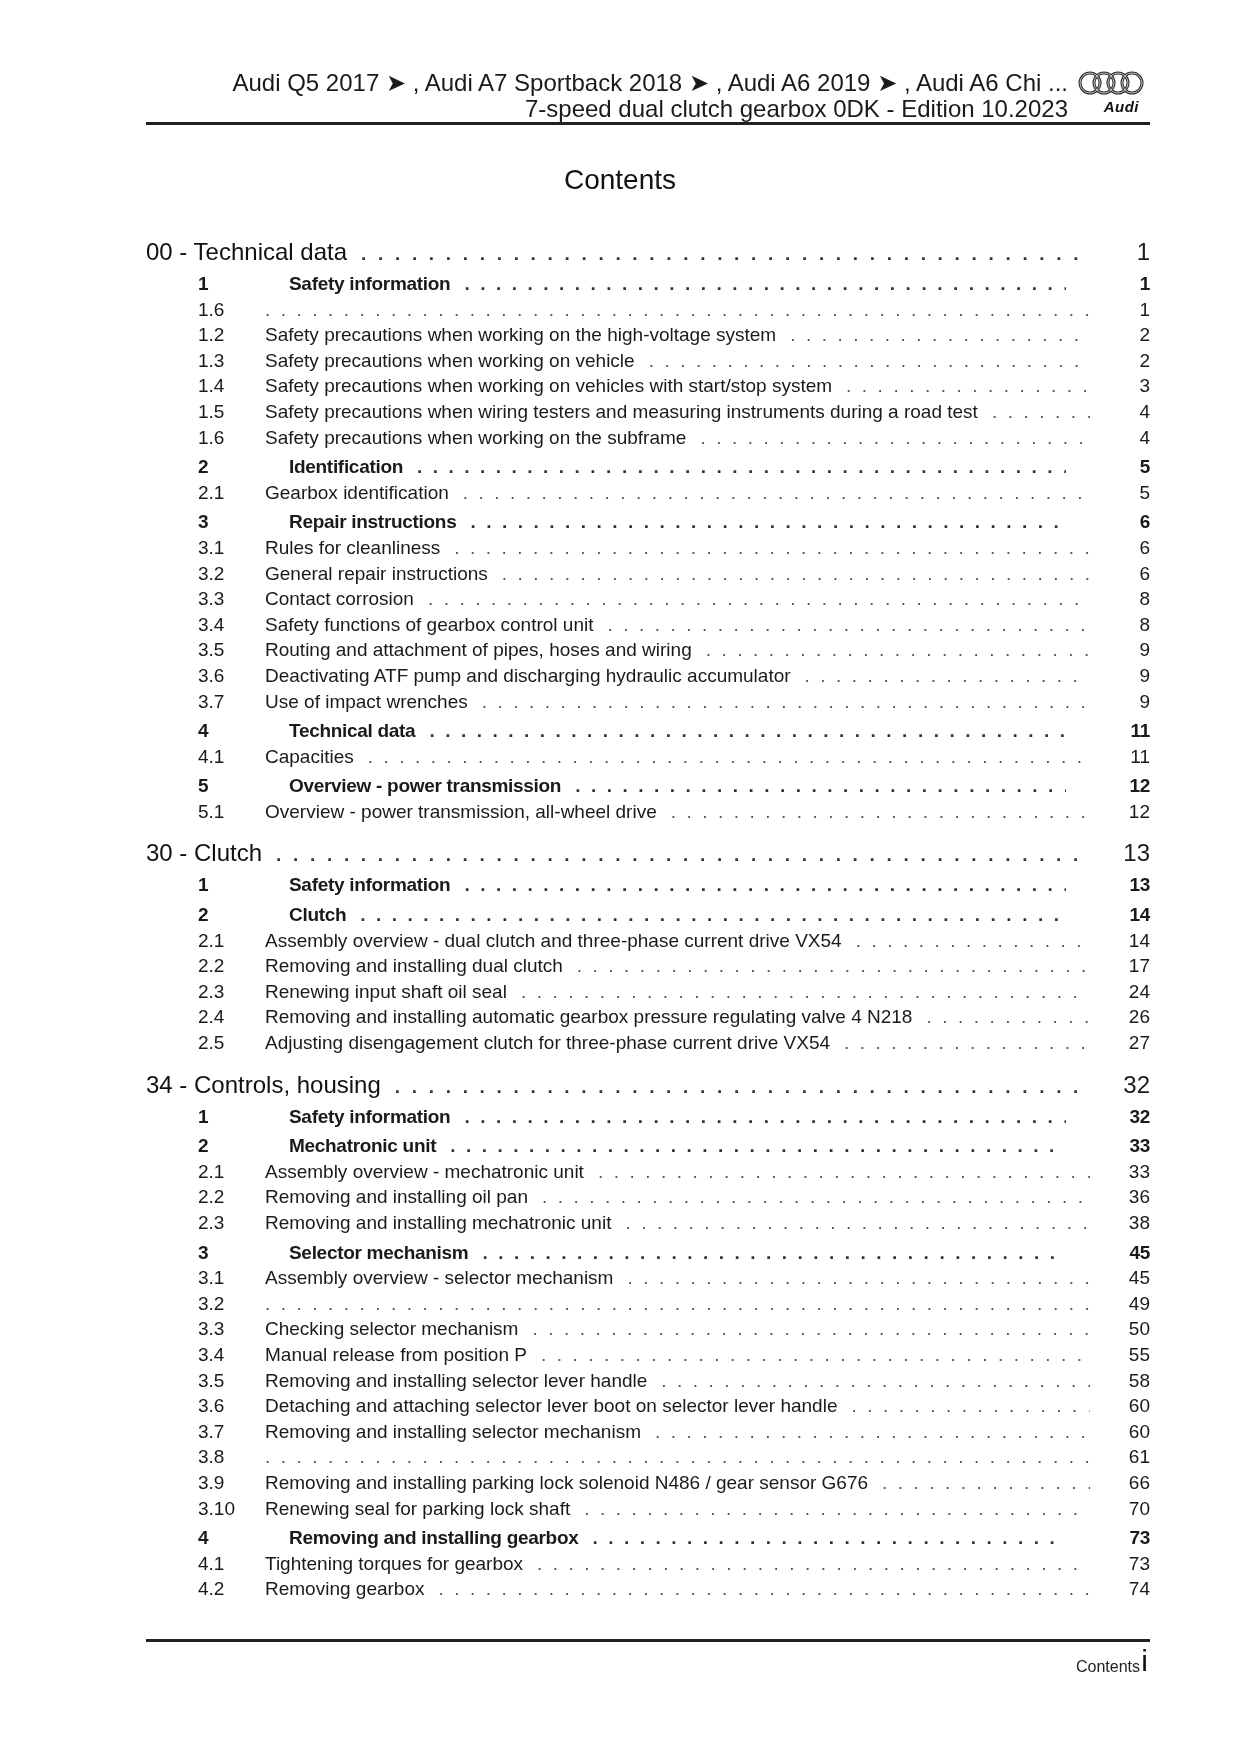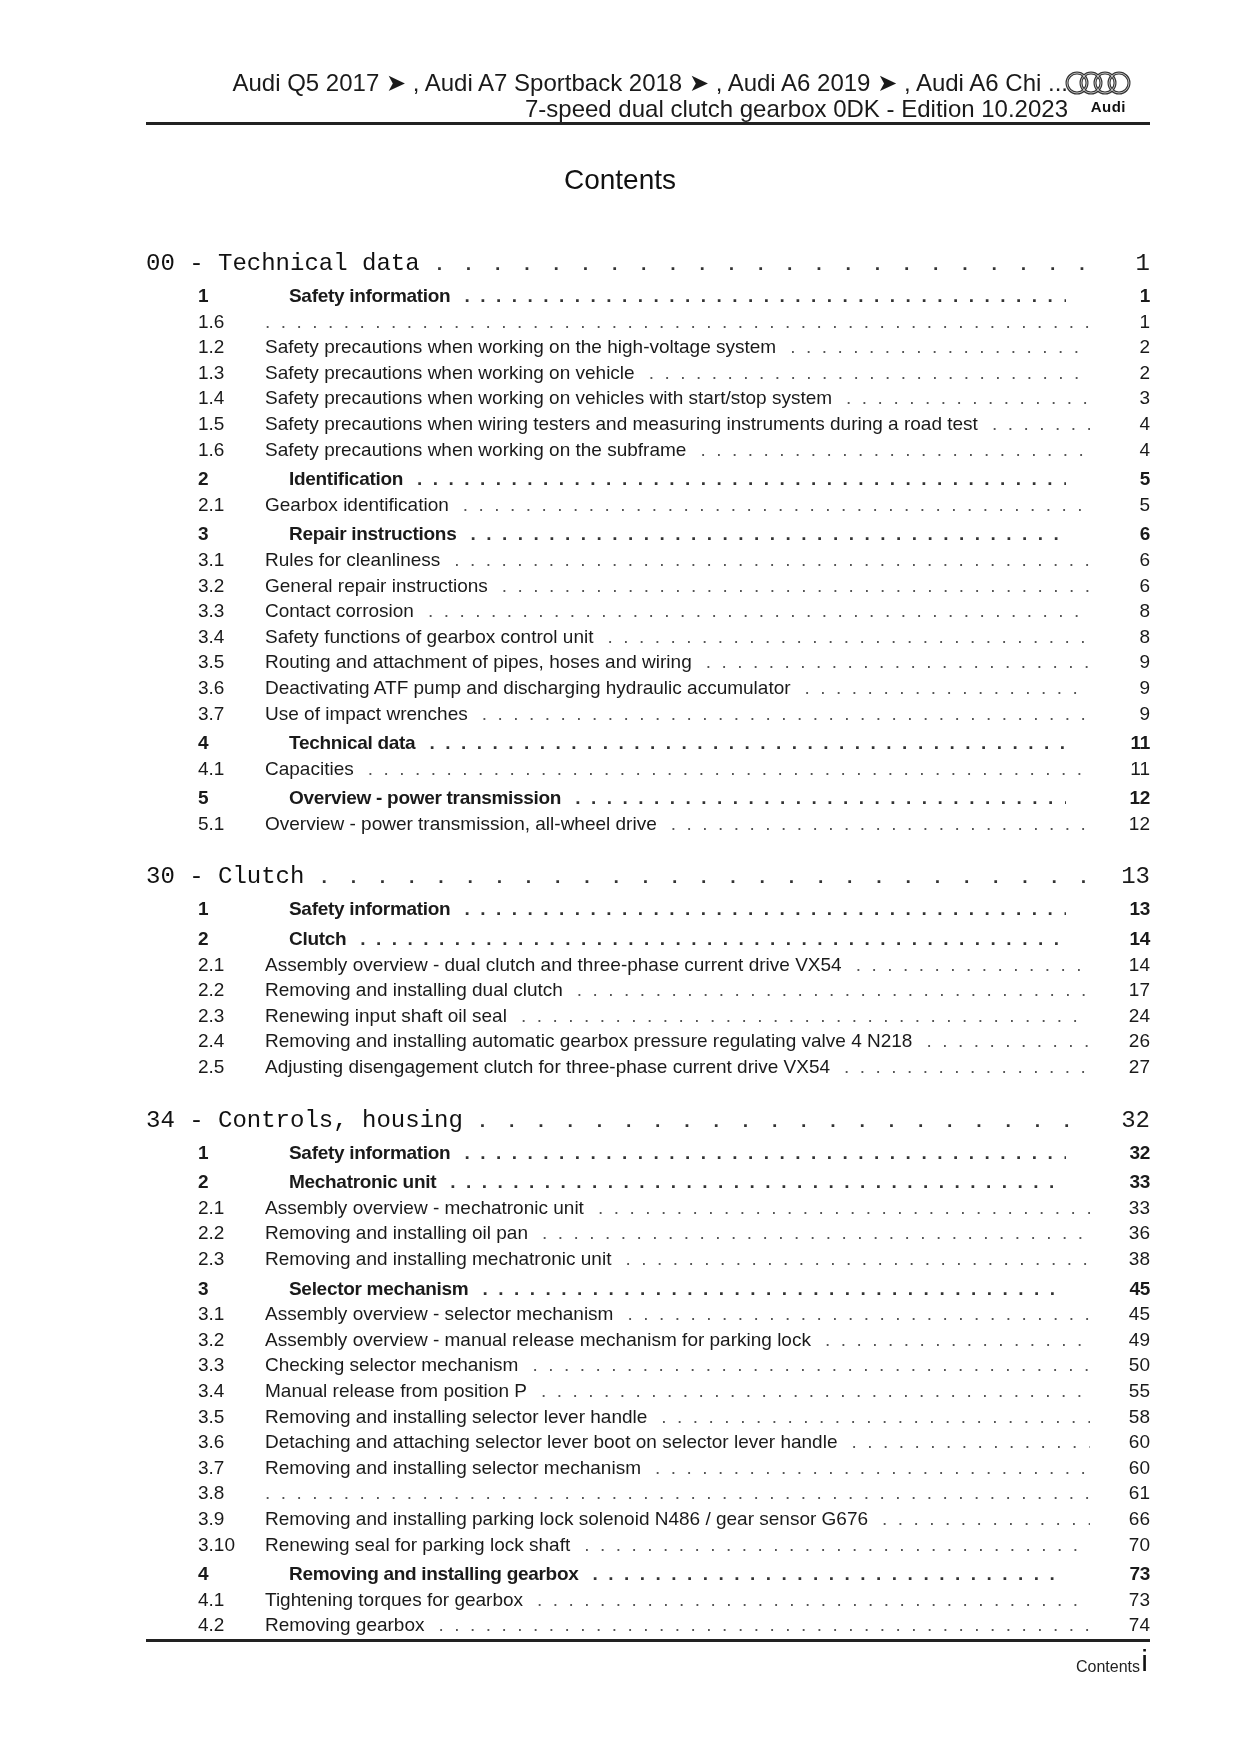--- a/index.html
+++ b/index.html
@@ -7,21 +7,21 @@
     width: 1240px; height: 1753px; position: relative; overflow: hidden;
     font-family: "Liberation Sans", sans-serif; color: #1a1a1a;
   }
   .header {
     position: absolute; left: 146px; top: 66px; width: 1004px; height: 58px;
   }
   .header-text {
     position: absolute; right: 82px; top: 4px; text-align: right;
     font-size: 24px; line-height: 26px; color: #1a1a1a; white-space: nowrap;
   }
-  .logo { position: absolute; right: 16px; top: 4px; width: 70px; height: 48px; }
+  .logo { position: absolute; right: 3px; top: 4px; width: 70px; height: 48px; font-style: italic; }
   .logo svg { display: block; }
   .logo-word {
     position: absolute; right: 8px; top: 28px; font-weight: bold; font-size: 15px;
     letter-spacing: 0.5px; color: #111;
   }
   .rule-top {
     position: absolute; left: 146px; top: 122px; width: 1004px; height: 3px;
     background: #222;
   }
   .title {
@@ -36,21 +36,21 @@
   .row .label { flex: 0 0 auto; padding-right: 14px; }
   .row .leader {
     flex: 1 1 auto; overflow: hidden; color: #333; letter-spacing: 2.6px;
     margin-right: 26px;
   }
   .row .leader::before {
     content: ". . . . . . . . . . . . . . . . . . . . . . . . . . . . . . . . . . . . . . . . . . . . . . . . . . . . . . . . . . . . . . . . . . . . . . . . . . . . . . . . . . . . . . . . . . . . . . . . . . . . . . . . . . . .";
   }
   .row .page { flex: 0 0 auto; text-align: right; min-width: 34px; }
 
-  .chapter { font-size: 24px; height: 33px; margin-top: 14px; font-family: Liberation Mono, monospace; }
+  .chapter { font-size: 24px; height: 33px; margin-top: 2px; }
   .chapter .num { width: 0; }
   .chapter .label { color: #111; }
   .chapter .leader { font-weight: bold; font-size: 19px; letter-spacing: 3.2px; }
   .chapter + .section { margin-top: 2px; }
 
   .section, .subsection { font-size: 19px; height: 25.6px; }
   .section { margin-top: 4px; font-weight: 600; }
   .section .label, .section .page, .section .num { font-weight: bold; letter-spacing: -0.3px; margin-left: 24px; }
   .section .leader { font-weight: bold; }
   .subsection .num, .section .num { margin-left: 52px; width: 67px; }
@@ -325,21 +325,20 @@
       <span class="page">45</span>
     </div>
     <div class="row subsection">
       <span class="num">3.1</span>
       <span class="label">Assembly overview - selector mechanism</span>
       <span class="leader"></span>
       <span class="page">45</span>
     </div>
     <div class="row subsection">
       <span class="num">3.2</span>
-      <span class="label">Assembly overview - manual release mechanism for parking lock</span>
       <span class="leader"></span>
       <span class="page">49</span>
     </div>
     <div class="row subsection">
       <span class="num">3.3</span>
       <span class="label">Checking selector mechanism</span>
       <span class="leader"></span>
       <span class="page">50</span>
     </div>
     <div class="row subsection">

